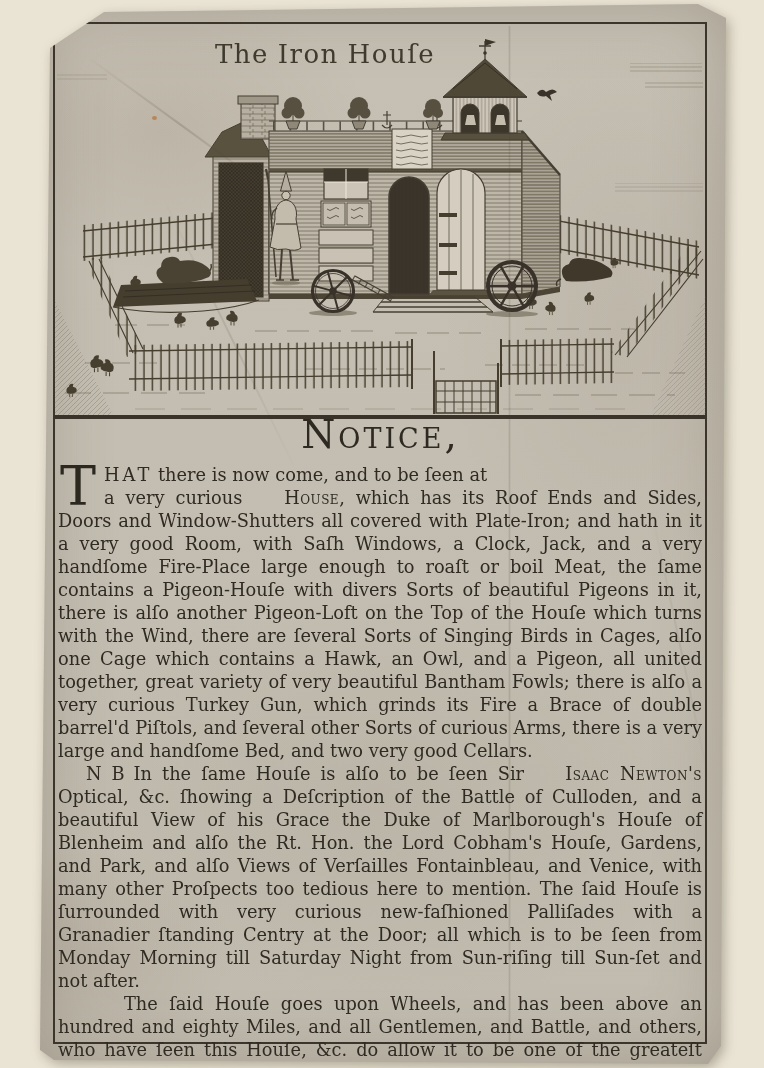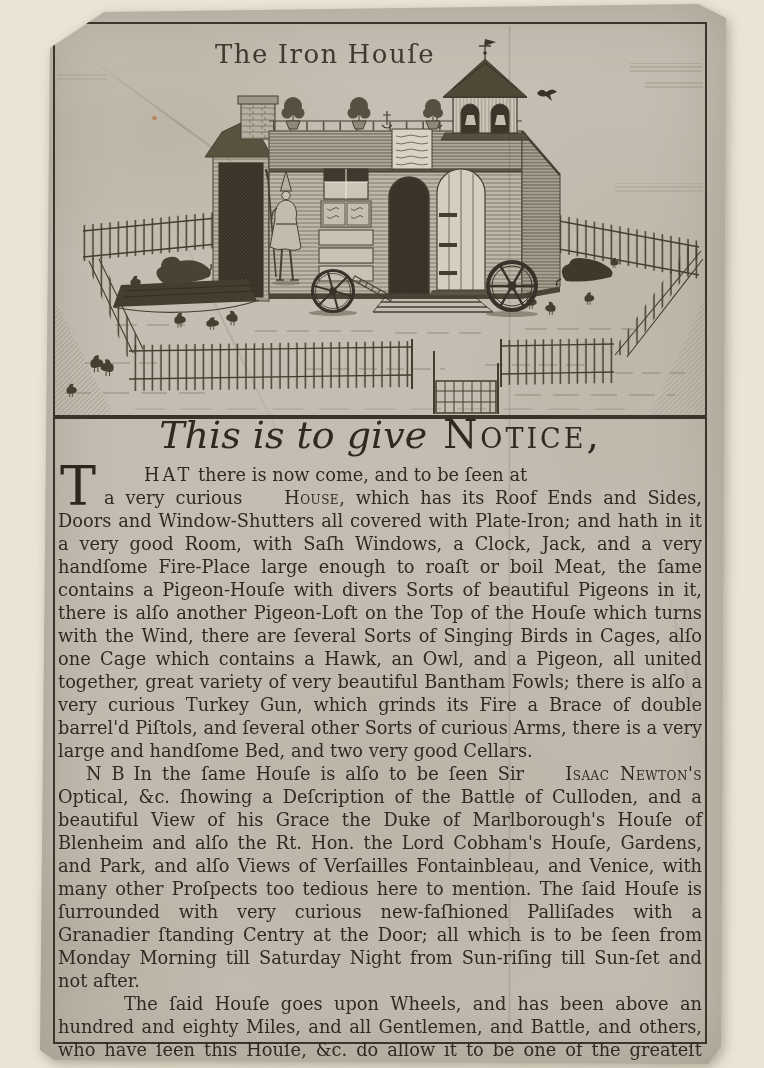--- a/index.html
+++ b/index.html
@@ -30,21 +30,21 @@
   .h-notice{font-size:39px;font-variant:small-caps;letter-spacing:3px;}
   .bodytext{position:absolute;left:18px;top:459px;width:644px;color:var(--ink,#2f2b23);
         font-size:17.8px;line-height:23px;text-align:justify;}
   .bodytext p{margin:0;}
   .p1{margin-bottom:13px;}
   .p2{margin-bottom:9px;text-indent:28px;}
   .p3{text-indent:66px;}
   .dropcap{float:left;font-size:54px;line-height:42px;padding:3px 8px 0 2px;color:#2c2820;}
   .sg-i{}
   .sg-sc{font-variant:small-caps;letter-spacing:.5px;margin-left:31px;}
-  .sg-caps{letter-spacing:3px;margin-left:40px;}
+  .sg-caps{letter-spacing:3px;}
   .crease{position:absolute;pointer-events:none;}
   .crease-v{left:468px;top:22px;width:3px;height:1016px;
         background:linear-gradient(to right,transparent,rgba(75,65,48,.16),transparent);}
   .crease-d1{left:26px;top:120px;width:230px;height:2px;transform:rotate(36deg);
         background:linear-gradient(to right,transparent,rgba(75,65,48,.20),transparent);}
   .crease-d2{left:40px;top:330px;width:300px;height:2px;transform:rotate(64deg);
         background:linear-gradient(to right,transparent,rgba(75,65,48,.14),transparent);}
   .crease-d3{left:500px;top:640px;width:280px;height:2px;transform:rotate(78deg);
         background:linear-gradient(to right,transparent,rgba(75,65,48,.10),transparent);}
   .fleck{position:absolute;left:112px;top:112px;width:5px;height:4px;border-radius:50%;
@@ -306,21 +306,20 @@
           <ellipse cx="457" cy="281" rx="26" ry="3" fill="#5a5342" stroke="none" opacity="0.5"></ellipse>
           <circle cx="457" cy="253" r="24" fill="none" stroke-width="4"></circle>
           <circle cx="457" cy="253" r="20" fill="none" stroke-width="1"></circle>
           <path d="M433,253 H481 M445,232.2 L469,273.8 M469,232.2 L445,273.8" stroke-width="2.4" fill="none"></path>
           <circle cx="457" cy="253" r="4.5" fill="#39322a" stroke="none"></circle>
         </g>
       </svg>
     </div>
 
     <div class="heading">
-      <span class="h-lead">This is to give</span>
       <span class="h-notice">Notice,</span>
     </div>
 
     <div class="bodytext">
       <p class="p1"><span class="dropcap">T</span><span><span class="sg-caps">HAT</span><span> there is now come, and to be ſeen at</span><br><span>a very curious </span><span class="sg-sc">House</span><span>, which has its Roof Ends and Sides, Doors and Window-Shutters all covered with Plate-Iron; and hath in it a very good Room, with Saſh Windows, a Clock, Jack, and a very handſome Fire-Place large enough to roaſt or boil Meat, the ſame contains a Pigeon-Houſe with divers Sorts of beautiful Pigeons in it, there is alſo another Pigeon-Loft on the Top of the Houſe which turns with the Wind, there are ſeveral Sorts of Singing Birds in Cages, alſo one Cage which contains a Hawk, an Owl, and a Pigeon, all united together, great variety of very beautiful </span><span class="sg-i">Bantham</span><span> Fowls; there is alſo a very curious </span><span class="sg-i">Turkey</span><span> Gun, which grinds its Fire a Brace of double barrel'd Piſtols, and ſeveral other Sorts of curious Arms, there is a very large and handſome Bed, and two very good Cellars.</span></span></p>
       <p class="p2"><span><span class="sg-i">N B</span><span> In the ſame Houſe is alſo to be ſeen Sir </span><span class="sg-sc">Isaac Newton's</span><span> </span><span class="sg-i">Optical, &amp;c.</span><span> ſhowing a Deſcription of the Battle of </span><span class="sg-i">Culloden</span><span>, and a beautiful View of his Grace the Duke of </span><span class="sg-i">Marlborough's</span><span> Houſe of </span><span class="sg-i">Blenheim</span><span> and alſo the Rt. Hon. the Lord </span><span class="sg-i">Cobham's</span><span> Houſe, Gardens, and Park, and alſo Views of </span><span class="sg-i">Verſailles Fontainbleau,</span><span> and </span><span class="sg-i">Venice</span><span>, with many other Proſpects too tedious here to mention.  The ſaid Houſe is ſurrounded with very curious new-faſhioned Palliſades with a Granadier ſtanding Centry at the Door; all which is to be ſeen from </span><span class="sg-i">Monday</span><span> Morning till </span><span class="sg-i">Saturday</span><span> Night from Sun-riſing till Sun-ſet and not after.</span></span></p>
       <p class="p3"><span><span>The ſaid Houſe goes upon Wheels, and has been above an hundred and eighty Miles, and all Gentlemen, and Battle, and others, who have ſeen this Houſe, </span><span class="sg-i">&amp;c.</span><span> do allow it to be one of the greateſt Curioſities they ever ſaw</span></span></p>
     </div>
 
     <div class="crease crease-v"></div>

